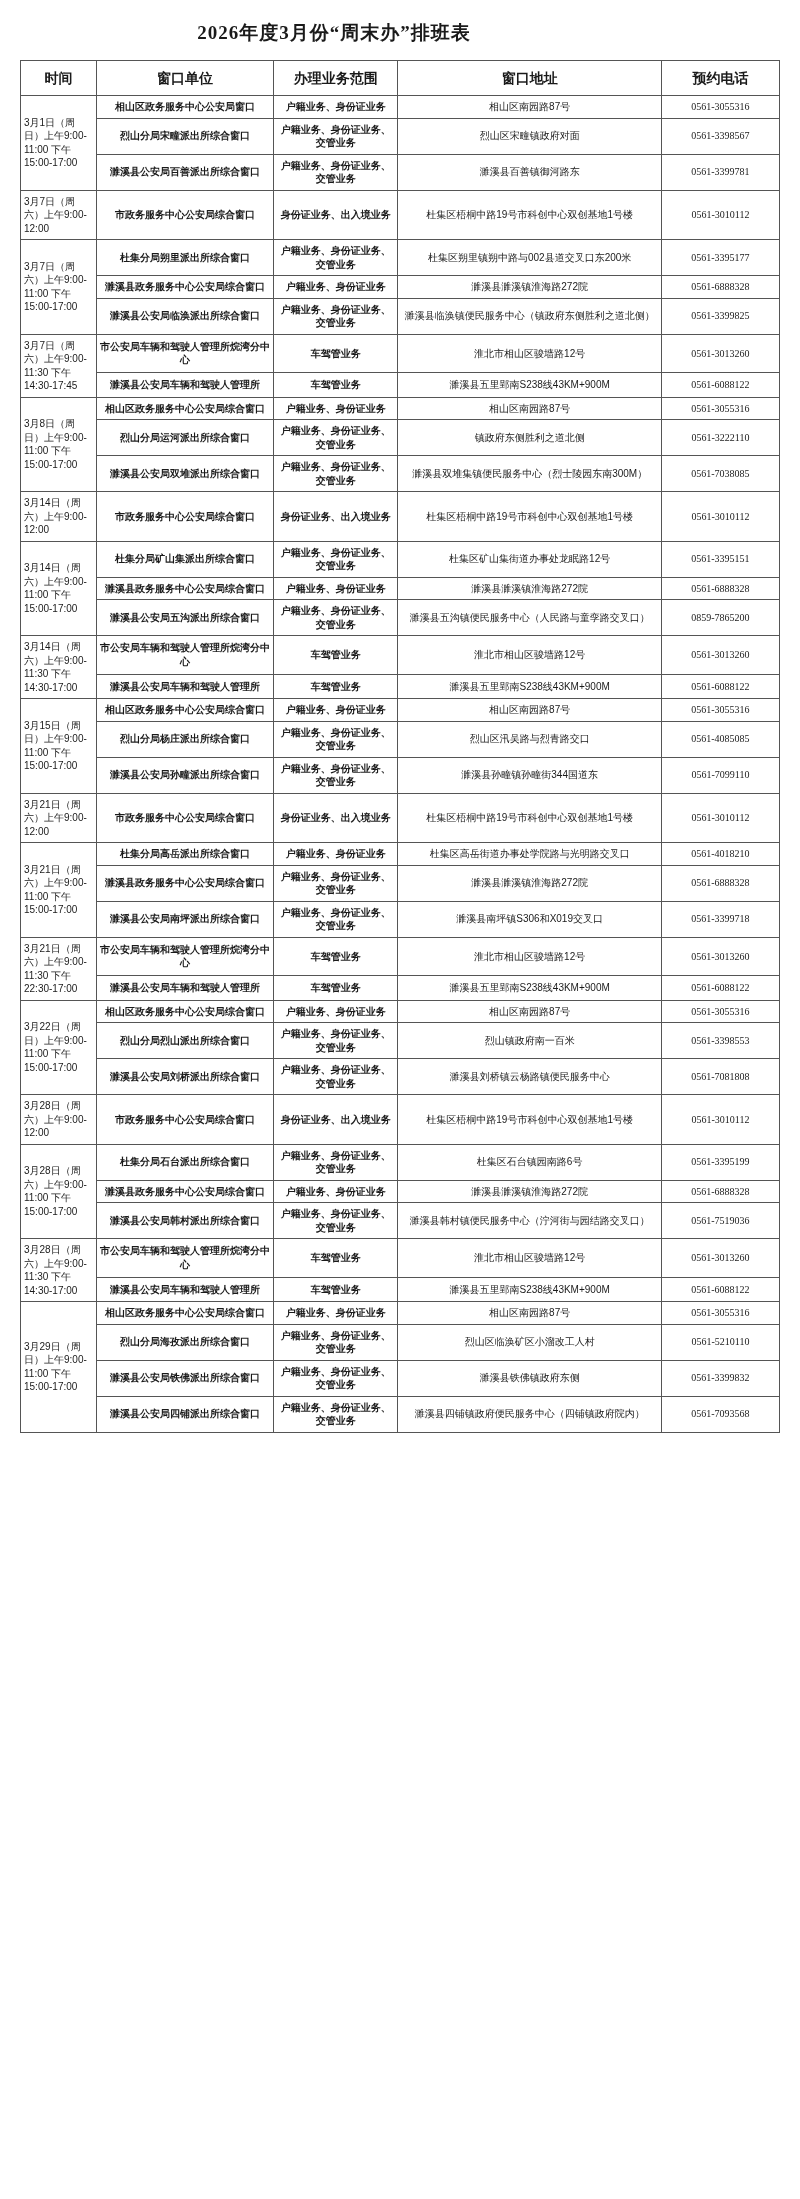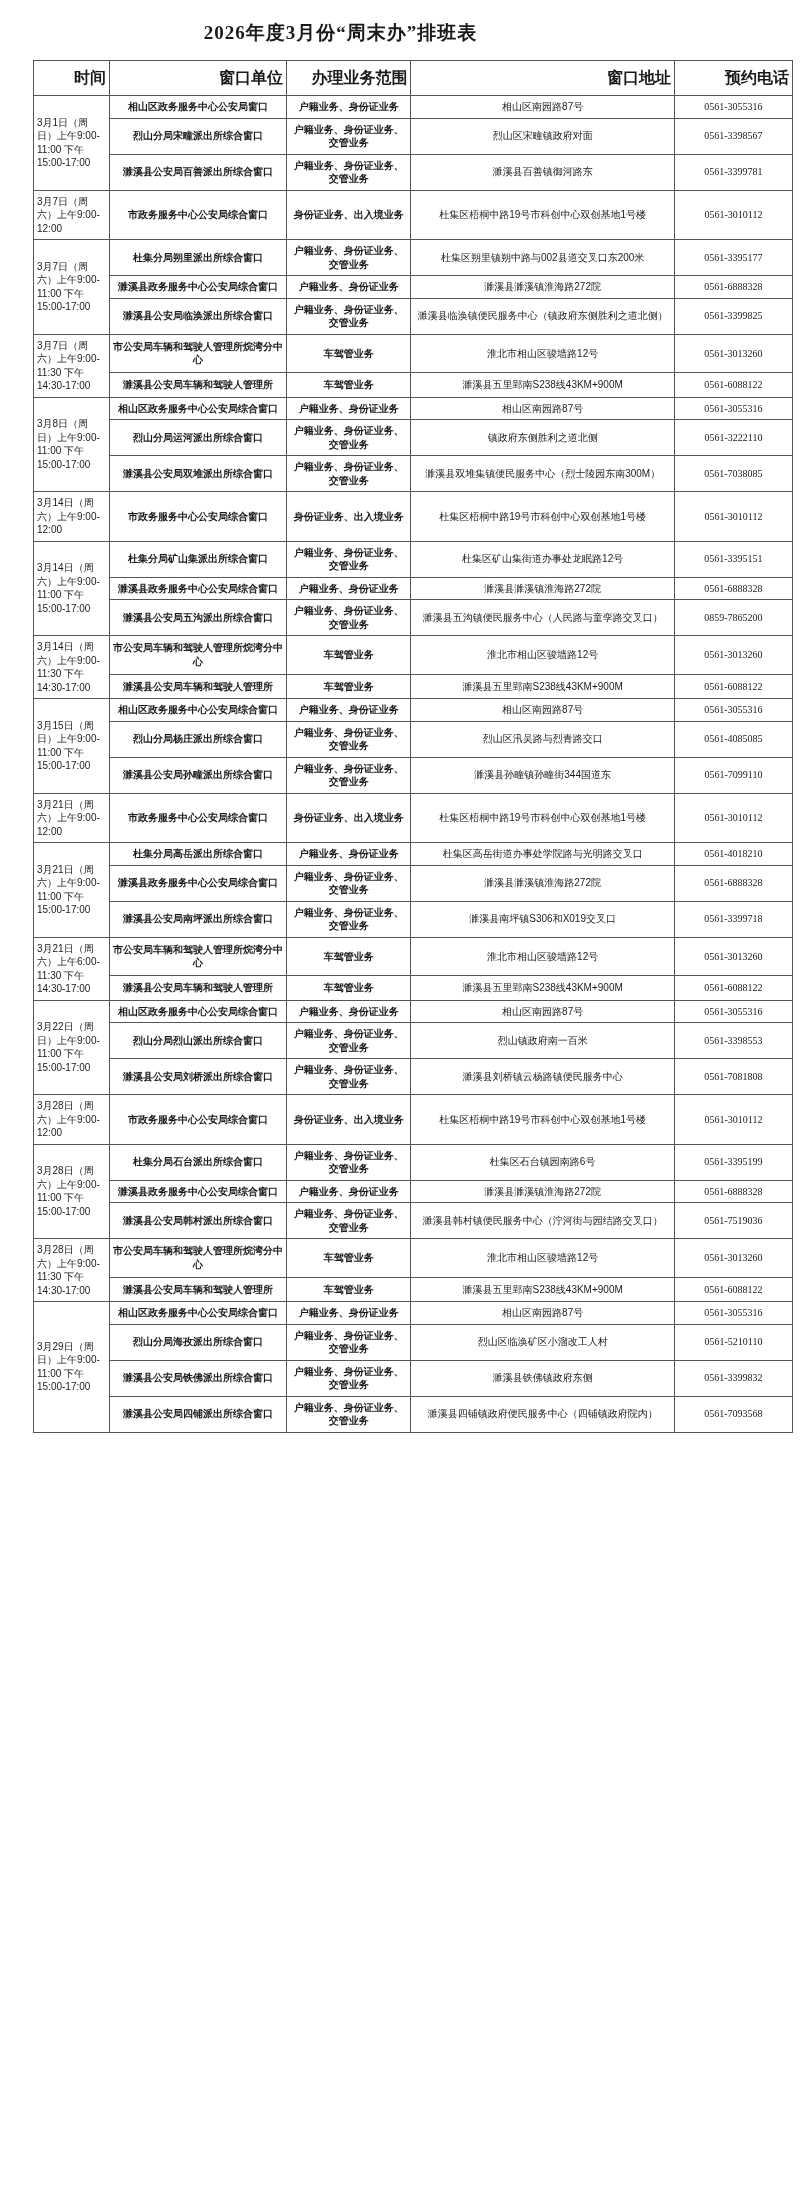--- a/index.html
+++ b/index.html
@@ -8,21 +8,21 @@
     background: #ffffff;
   }
   body {
     width: 800px;
     font-family: "Liberation Sans", "DejaVu Sans", sans-serif;
     color: #1a1a1a;
   }
   .page {
     width: 668px;
     box-sizing: border-box;
-    padding: 10px 20px 18px 33px;
+    padding: 10px 20px 18px 20px;
   }
   .doc-title {
     text-align: center;
     font-size: 19px;
     font-weight: bold;
     letter-spacing: 1px;
     padding: 10px 0 14px 0;
     font-family: "Liberation Serif", "DejaVu Serif", serif;
   }
   table.sched {
@@ -34,22 +34,22 @@
   table.sched th, table.sched td {
     border: 1px solid #555;
     font-size: 10px;
     line-height: 1.35;
     padding: 4px 3px;
     vertical-align: middle;
     word-wrap: break-word;
   }
   table.sched th {
     font-weight: bold;
-    font-size: 16px;
-    text-align: right;
+    font-size: 14px;
+    text-align: center;
     height: 26px;
   }
   col.c-time   { width: 72px; }
   col.c-unit   { width: 168px; }
   col.c-scope  { width: 118px; }
   col.c-addr   { width: 250px; }
   col.c-phone  { width: 112px; }
 
   td.time {
     text-align: left;
@@ -142,21 +142,21 @@
           <td class="addr">濉溪县濉溪镇淮海路272院</td>
           <td class="phone">0561-6888328</td>
         </tr>
         <tr>
           <td class="unit">濉溪县公安局临涣派出所综合窗口</td>
           <td class="scope">户籍业务、身份证业务、交管业务</td>
           <td class="addr">濉溪县临涣镇便民服务中心（镇政府东侧胜利之道北侧）</td>
           <td class="phone">0561-3399825</td>
         </tr>
         <tr class="group-start">
-          <td class="time" rowspan="2">3月7日（周六）上午9:00-11:30 下午14:30-17:00</td>
+          <td class="time" rowspan="2">3月7日（周六）上午9:00-11:30 下午14:30-17:45</td>
           <td class="unit">市公安局车辆和驾驶人管理所烷湾分中心</td>
           <td class="scope">车驾管业务</td>
           <td class="addr">淮北市相山区骏墙路12号</td>
           <td class="phone">0561-3013260</td>
         </tr>
         <tr>
           <td class="unit">濉溪县公安局车辆和驾驶人管理所</td>
           <td class="scope">车驾管业务</td>
           <td class="addr">濉溪县五里郢南S238线43KM+900M</td>
           <td class="phone">0561-6088122</td>
@@ -258,21 +258,21 @@
           <td class="addr">濉溪县濉溪镇淮海路272院</td>
           <td class="phone">0561-6888328</td>
         </tr>
         <tr>
           <td class="unit">濉溪县公安局南坪派出所综合窗口</td>
           <td class="scope">户籍业务、身份证业务、交管业务</td>
           <td class="addr">濉溪县南坪镇S306和X019交叉口</td>
           <td class="phone">0561-3399718</td>
         </tr>
         <tr class="group-start">
-          <td class="time" rowspan="2">3月21日（周六）上午6:00-11:30 下午14:30-17:00</td>
+          <td class="time" rowspan="2">3月21日（周六）上午9:00-11:30 下午22:30-17:00</td>
           <td class="unit">市公安局车辆和驾驶人管理所烷湾分中心</td>
           <td class="scope">车驾管业务</td>
           <td class="addr">淮北市相山区骏墙路12号</td>
           <td class="phone">0561-3013260</td>
         </tr>
         <tr>
           <td class="unit">濉溪县公安局车辆和驾驶人管理所</td>
           <td class="scope">车驾管业务</td>
           <td class="addr">濉溪县五里郢南S238线43KM+900M</td>
           <td class="phone">0561-6088122</td>

